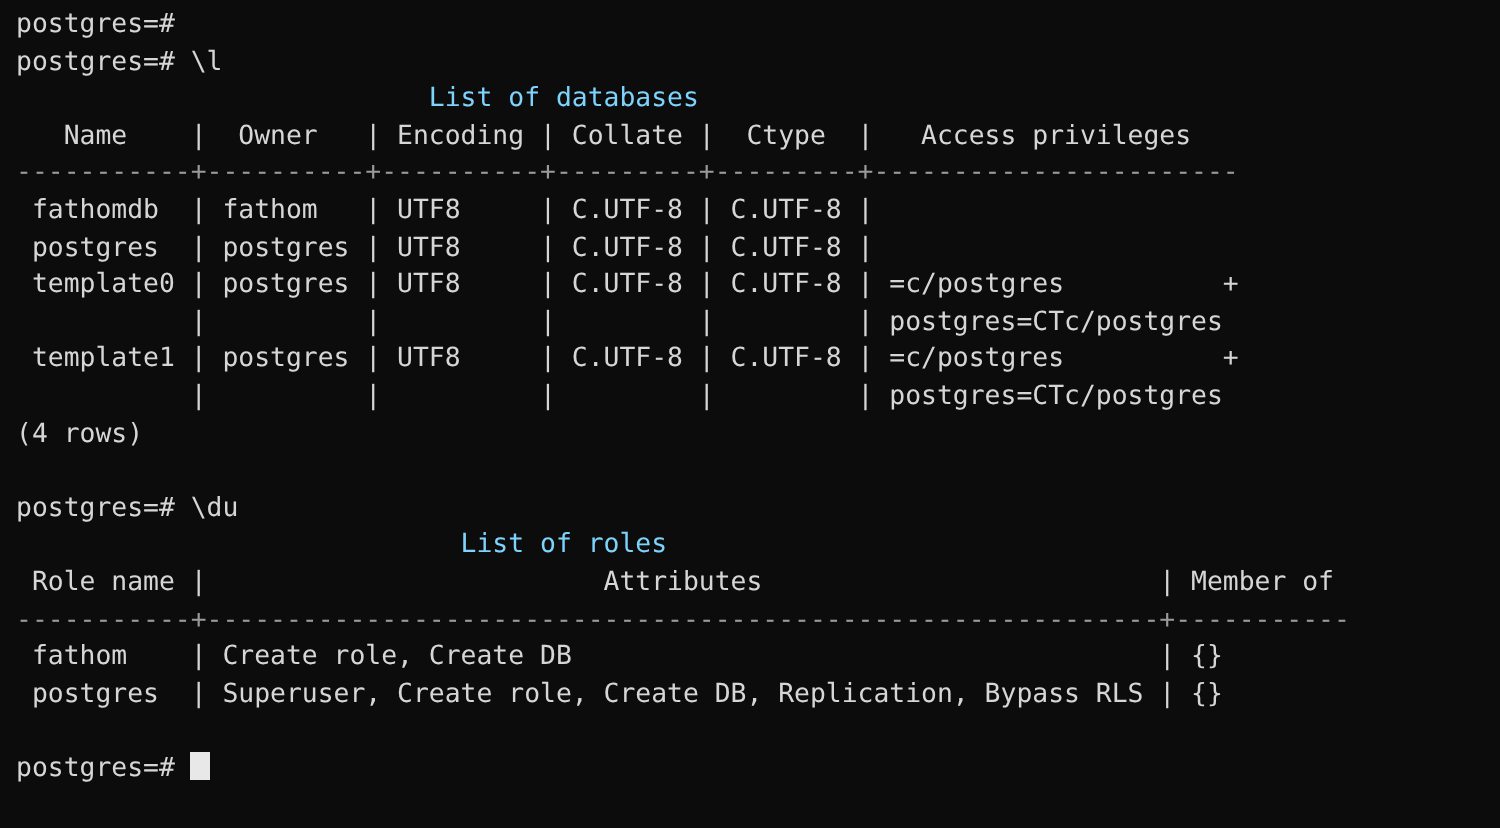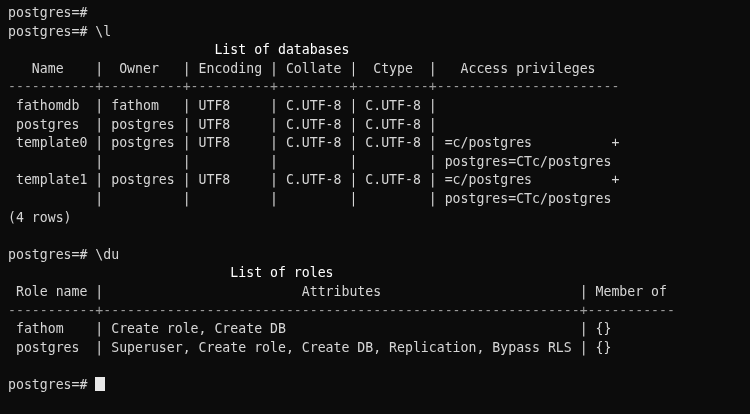--- a/index.html
+++ b/index.html
@@ -34,18 +34,18 @@
   }
   .cursor {
     display: inline-block;
     width: 9.68px;
     height: 14px;
     background: #e8e8e8;
     vertical-align: -2.5px;
   }
   .prompt-line { color: #d6d6d6; }
   .rule { color: #9a9a9a; }
-  .title { color: #ffffff; }
+  .title { color: #7dd3fc; }
 </style>
 </head>
 <body>
 
 <div id="terminal"><div class="line prompt-line">postgres=#</div><div class="line prompt-line">postgres=# \l</div><div class="line title">                          List of databases</div><div class="line">   Name    |  Owner   | Encoding | Collate |  Ctype  |   Access privileges</div><div class="line rule">-----------+----------+----------+---------+---------+-----------------------</div><div class="line"> fathomdb  | fathom   | UTF8     | C.UTF-8 | C.UTF-8 |</div><div class="line"> postgres  | postgres | UTF8     | C.UTF-8 | C.UTF-8 |</div><div class="line"> template0 | postgres | UTF8     | C.UTF-8 | C.UTF-8 | =c/postgres          +</div><div class="line">           |          |          |         |         | postgres=CTc/postgres</div><div class="line"> template1 | postgres | UTF8     | C.UTF-8 | C.UTF-8 | =c/postgres          +</div><div class="line">           |          |          |         |         | postgres=CTc/postgres</div><div class="line">(4 rows)</div><div class="line"></div><div class="line prompt-line">postgres=# \du</div><div class="line title">                            List of roles</div><div class="line"> Role name |                         Attributes                         | Member of</div><div class="line rule">-----------+------------------------------------------------------------+-----------</div><div class="line"> fathom    | Create role, Create DB                                     | {}</div><div class="line"> postgres  | Superuser, Create role, Create DB, Replication, Bypass RLS | {}</div><div class="line"></div><div class="line prompt-line">postgres=# <span class="cursor"></span></div></div>
 
 </body></html>

